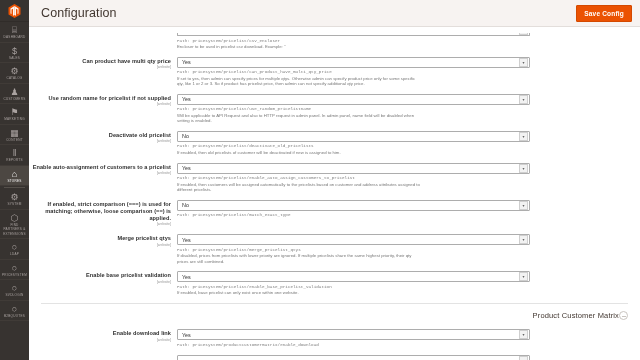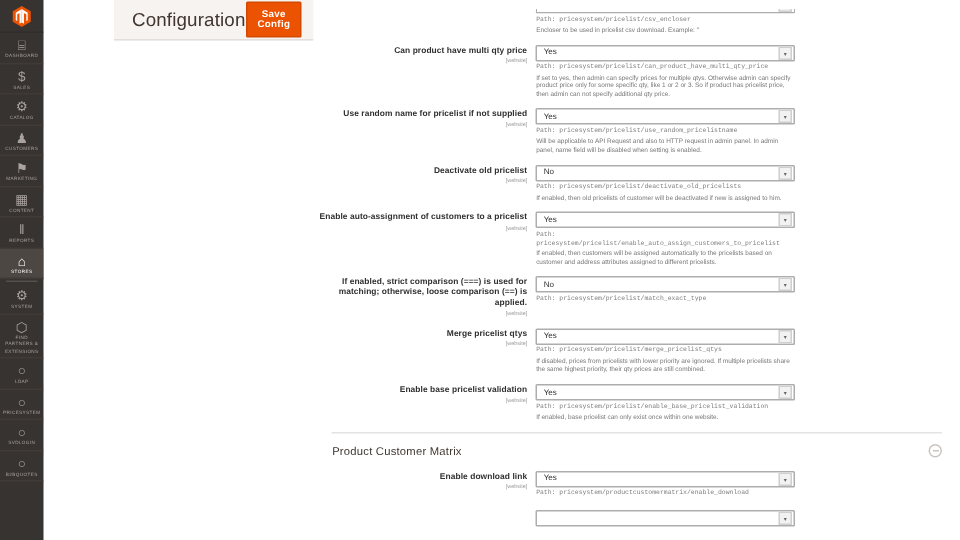--- a/index.html
+++ b/index.html
@@ -40,21 +40,21 @@
     letter-spacing: .25px;
     color: #a9a2a0;
     text-transform: uppercase;
     padding: 0 1px;
     word-wrap: break-word;
   }
   .nav-item.active .nav-label { color: #ffffff; }
   .nav-sep { height: 1px; background: #55504b; margin: 1px 4px; }
 
   
-  .main { flex: 1; display: flex; flex-direction: row; min-width: 0; background: #fff; margin-left: 47px; }
+  .main { flex: 1; display: flex; flex-direction: column; min-width: 0; background: #fff; }
   .page-header {
     height: 27px; flex: 0 0 27px;
     background: #f7f3f1;
     border-bottom: 1px solid #e3dedb;
     display: flex; align-items: center;
     padding: 0 8px 0 12px;
   }
   .page-title {
     font-size: 12.5px; color: #41362f; font-weight: 400; flex: 1;
     letter-spacing: .1px;
@@ -104,21 +104,21 @@
   }
   .hint {
     font-size: 4.3px; color: #777; line-height: 5.6px; margin-top: .5px;
     max-width: 245px;
   }
 
   
   .section-sep { border-top: 1px solid #e3e3e3; margin: 6px 12px 0 12px; }
   .section-head {
     display: flex; align-items: center;
-    padding: 7px 12px 9px 12px; cursor: pointer;
+    padding: 7px 12px 9px 12px; cursor: pointer; text-align: right;
   }
   .section-head .title {
     flex: 1; font-size: 7.5px; color: #41362f; letter-spacing: .15px;
   }
   .collapse-ico {
     width: 9px; height: 9px; border-radius: 50%;
     border: 1px solid #c9c4c0; position: relative;
   }
   .collapse-ico:before {
     content: ""; position: absolute; left: 2px; top: 3.5px;

